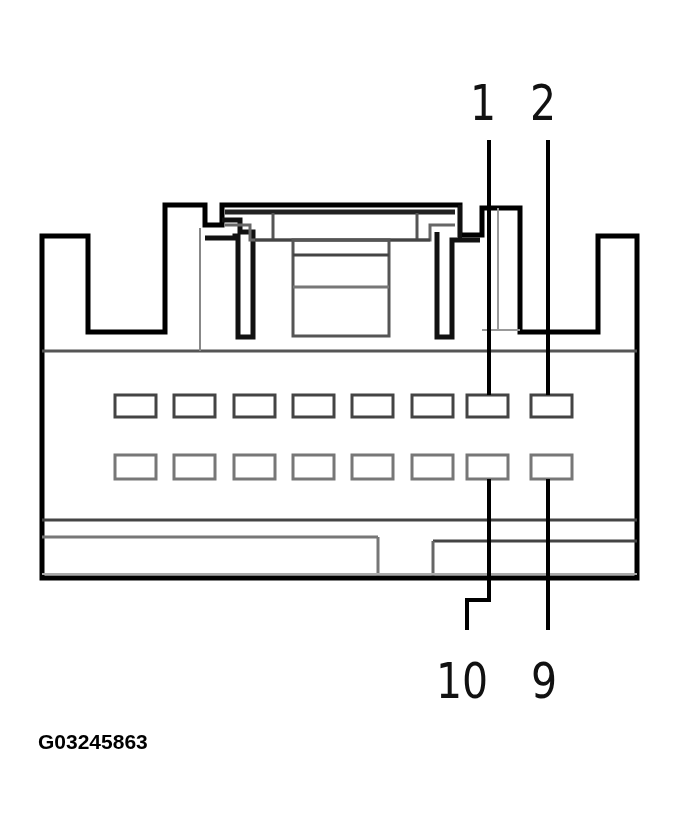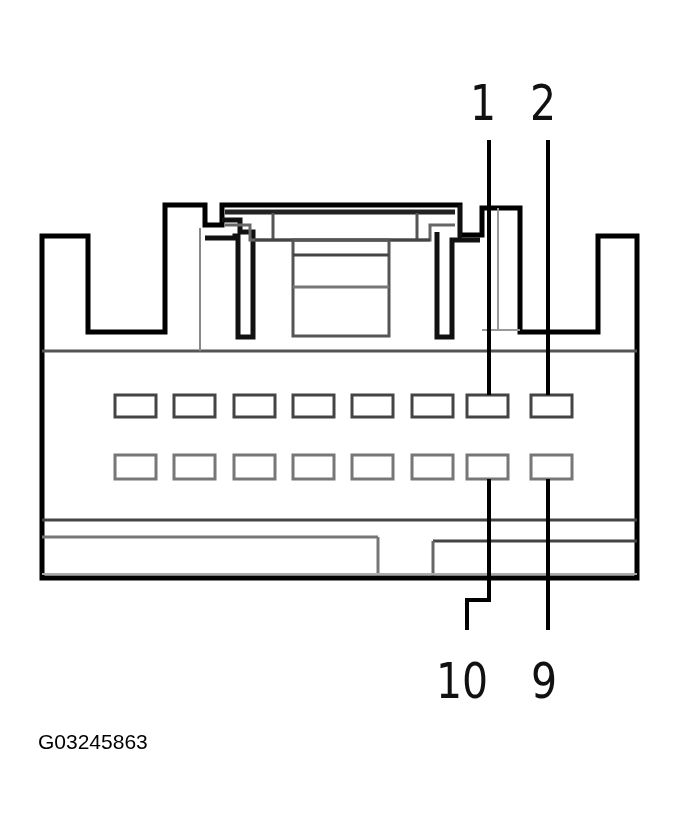--- a/index.html
+++ b/index.html
@@ -1,19 +1,19 @@
 <!DOCTYPE html>
 <html><head>
   <meta charset="utf-8">
   <style>
     html, body { margin:0; padding:0; background:#ffffff; }
     body { width:680px; height:825px; position:relative; overflow:hidden; font-family:"Liberation Sans", sans-serif; }
     .diagram { position:absolute; left:0; top:0; width:680px; height:825px; }
     .pin-label { position:absolute; font-family:"DejaVu Sans", sans-serif; font-size:50px; color:#111; line-height:1; transform:scaleX(0.82); transform-origin:left top; }
-    .caption { position:absolute; left:38px; top:730px; font-family:"Liberation Sans", sans-serif; font-size:21px; color:#000; letter-spacing:0px; }
+    .caption { position:absolute; left:38px; top:730px; font-family:"Liberation Sans", sans-serif; font-size:21px; color:#000; letter-spacing:0px;font-weight:bold; }
   </style>
 </head>
 <body>
 
 <svg class="diagram" viewBox="0 0 680 825" width="680" height="825" xmlns="http://www.w3.org/2000/svg">
   <g fill="none" stroke-linejoin="miter">
 
     <path d="M42 236 L42 578 L637 578 L637 236 L598 236 L598 332 L520 332 L520 208 L482 208 L482 235 L460 235 L460 205 L222 205 L222 225 L205 225 L205 205 L165 205 L165 332 L88 332 L88 236 Z" stroke="#000" stroke-width="5"></path>
 
     <line x1="42" y1="351" x2="637" y2="351" stroke="#555" stroke-width="3"></line>

